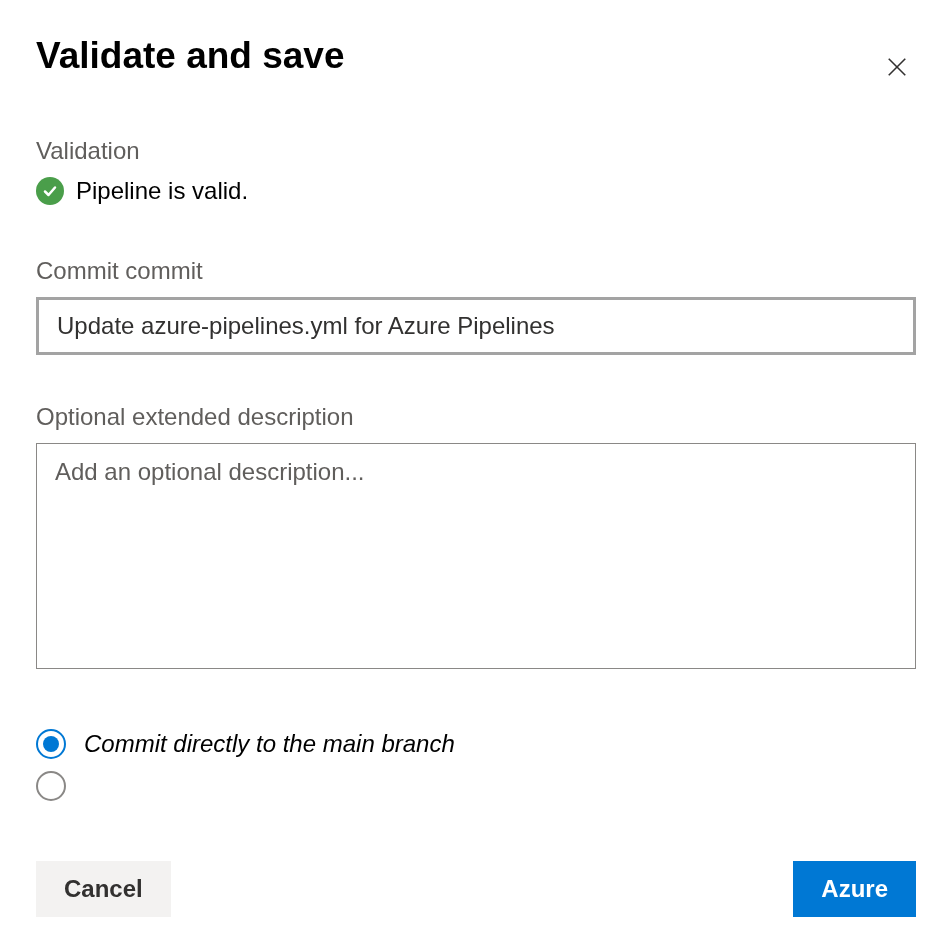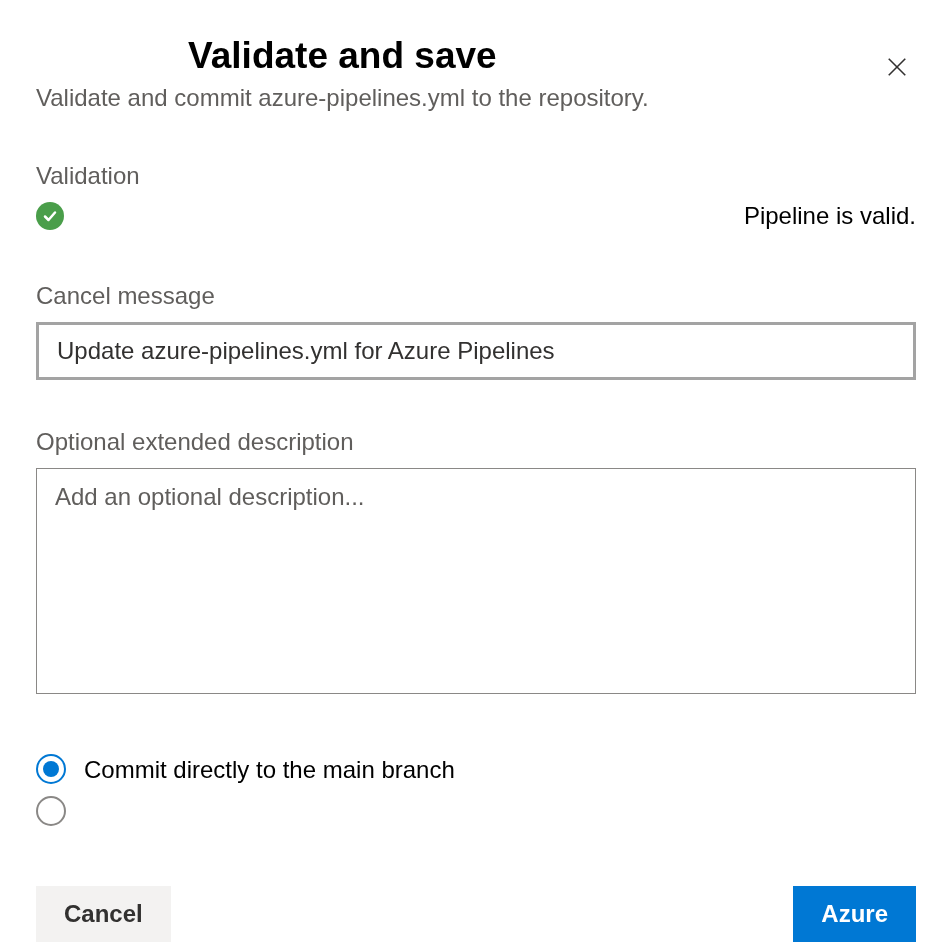--- a/index.html
+++ b/index.html
@@ -47,21 +47,20 @@
     .section-label {
       font-size: 24px;
       color: #605e5c;
       margin-bottom: 12px;
     }
     .validation-row {
       display: flex;
       align-items: center;
       gap: 12px;
       margin-bottom: 52px;
-      justify-content: space-between;
     }
     .check-circle {
       width: 28px;
       height: 28px;
       border-radius: 50%;
       background: #4a9e4a;
       display: flex;
       align-items: center;
       justify-content: center;
       flex-shrink: 0;
@@ -95,24 +94,25 @@
       outline: none;
     }
     .textarea-input::placeholder {
       color: #605e5c;
     }
     .radio-group {
       margin-bottom: 60px;
     }
     .radio-row {
       display: flex;
-      align-items: flex-end;
+      align-items: center;
       gap: 18px;
       margin-bottom: 12px;
       cursor: pointer;
+      font-style: italic;
     }
     .radio-circle {
       width: 30px;
       height: 30px;
       border-radius: 50%;
       border: 2px solid #8a8886;
       display: flex;
       align-items: center;
       justify-content: center;
       flex-shrink: 0;
@@ -154,21 +154,20 @@
     }
   </style>
 </head>
 <body>
 
 
 
 <div class="dialog-header">
   <div>
     <h1 class="dialog-title">Validate and save</h1>
-    <p class="dialog-subtitle">Validate and commit azure-pipelines.yml to the repository.</p>
   </div>
   <button class="close-btn">
     <span>
       <svg width="22" height="22" viewBox="0 0 16 16" fill="none" stroke="#323130" stroke-width="1.2">
         <line x1="2" y1="2" x2="14" y2="14"></line>
         <line x1="14" y1="2" x2="2" y2="14"></line>
       </svg>
     </span>
   </button>
 </div>
@@ -176,21 +175,21 @@
 <div class="section-label">Validation</div>
 <div class="validation-row">
   <span class="check-circle">
     <svg width="16" height="16" viewBox="0 0 16 16" fill="none" stroke="#ffffff" stroke-width="2.5" stroke-linecap="round" stroke-linejoin="round">
       <polyline points="3,8.5 6.5,12 13,4.5"></polyline>
     </svg>
   </span>
   <span class="validation-text">Pipeline is valid.</span>
 </div>
 
-<div class="section-label">Cancel message</div>
+<div class="section-label">Commit commit</div>
 <input type="text" class="text-input" value="Update azure-pipelines.yml for Azure Pipelines" style="">
 
 <div class="textarea-wrap">
   <div class="section-label">Optional extended description</div>
   <textarea class="textarea-input" placeholder="Add an optional description..." style=""></textarea>
 </div>
 
 <div class="radio-group">
   <label class="radio-row">
     <span class="radio-circle checked">

